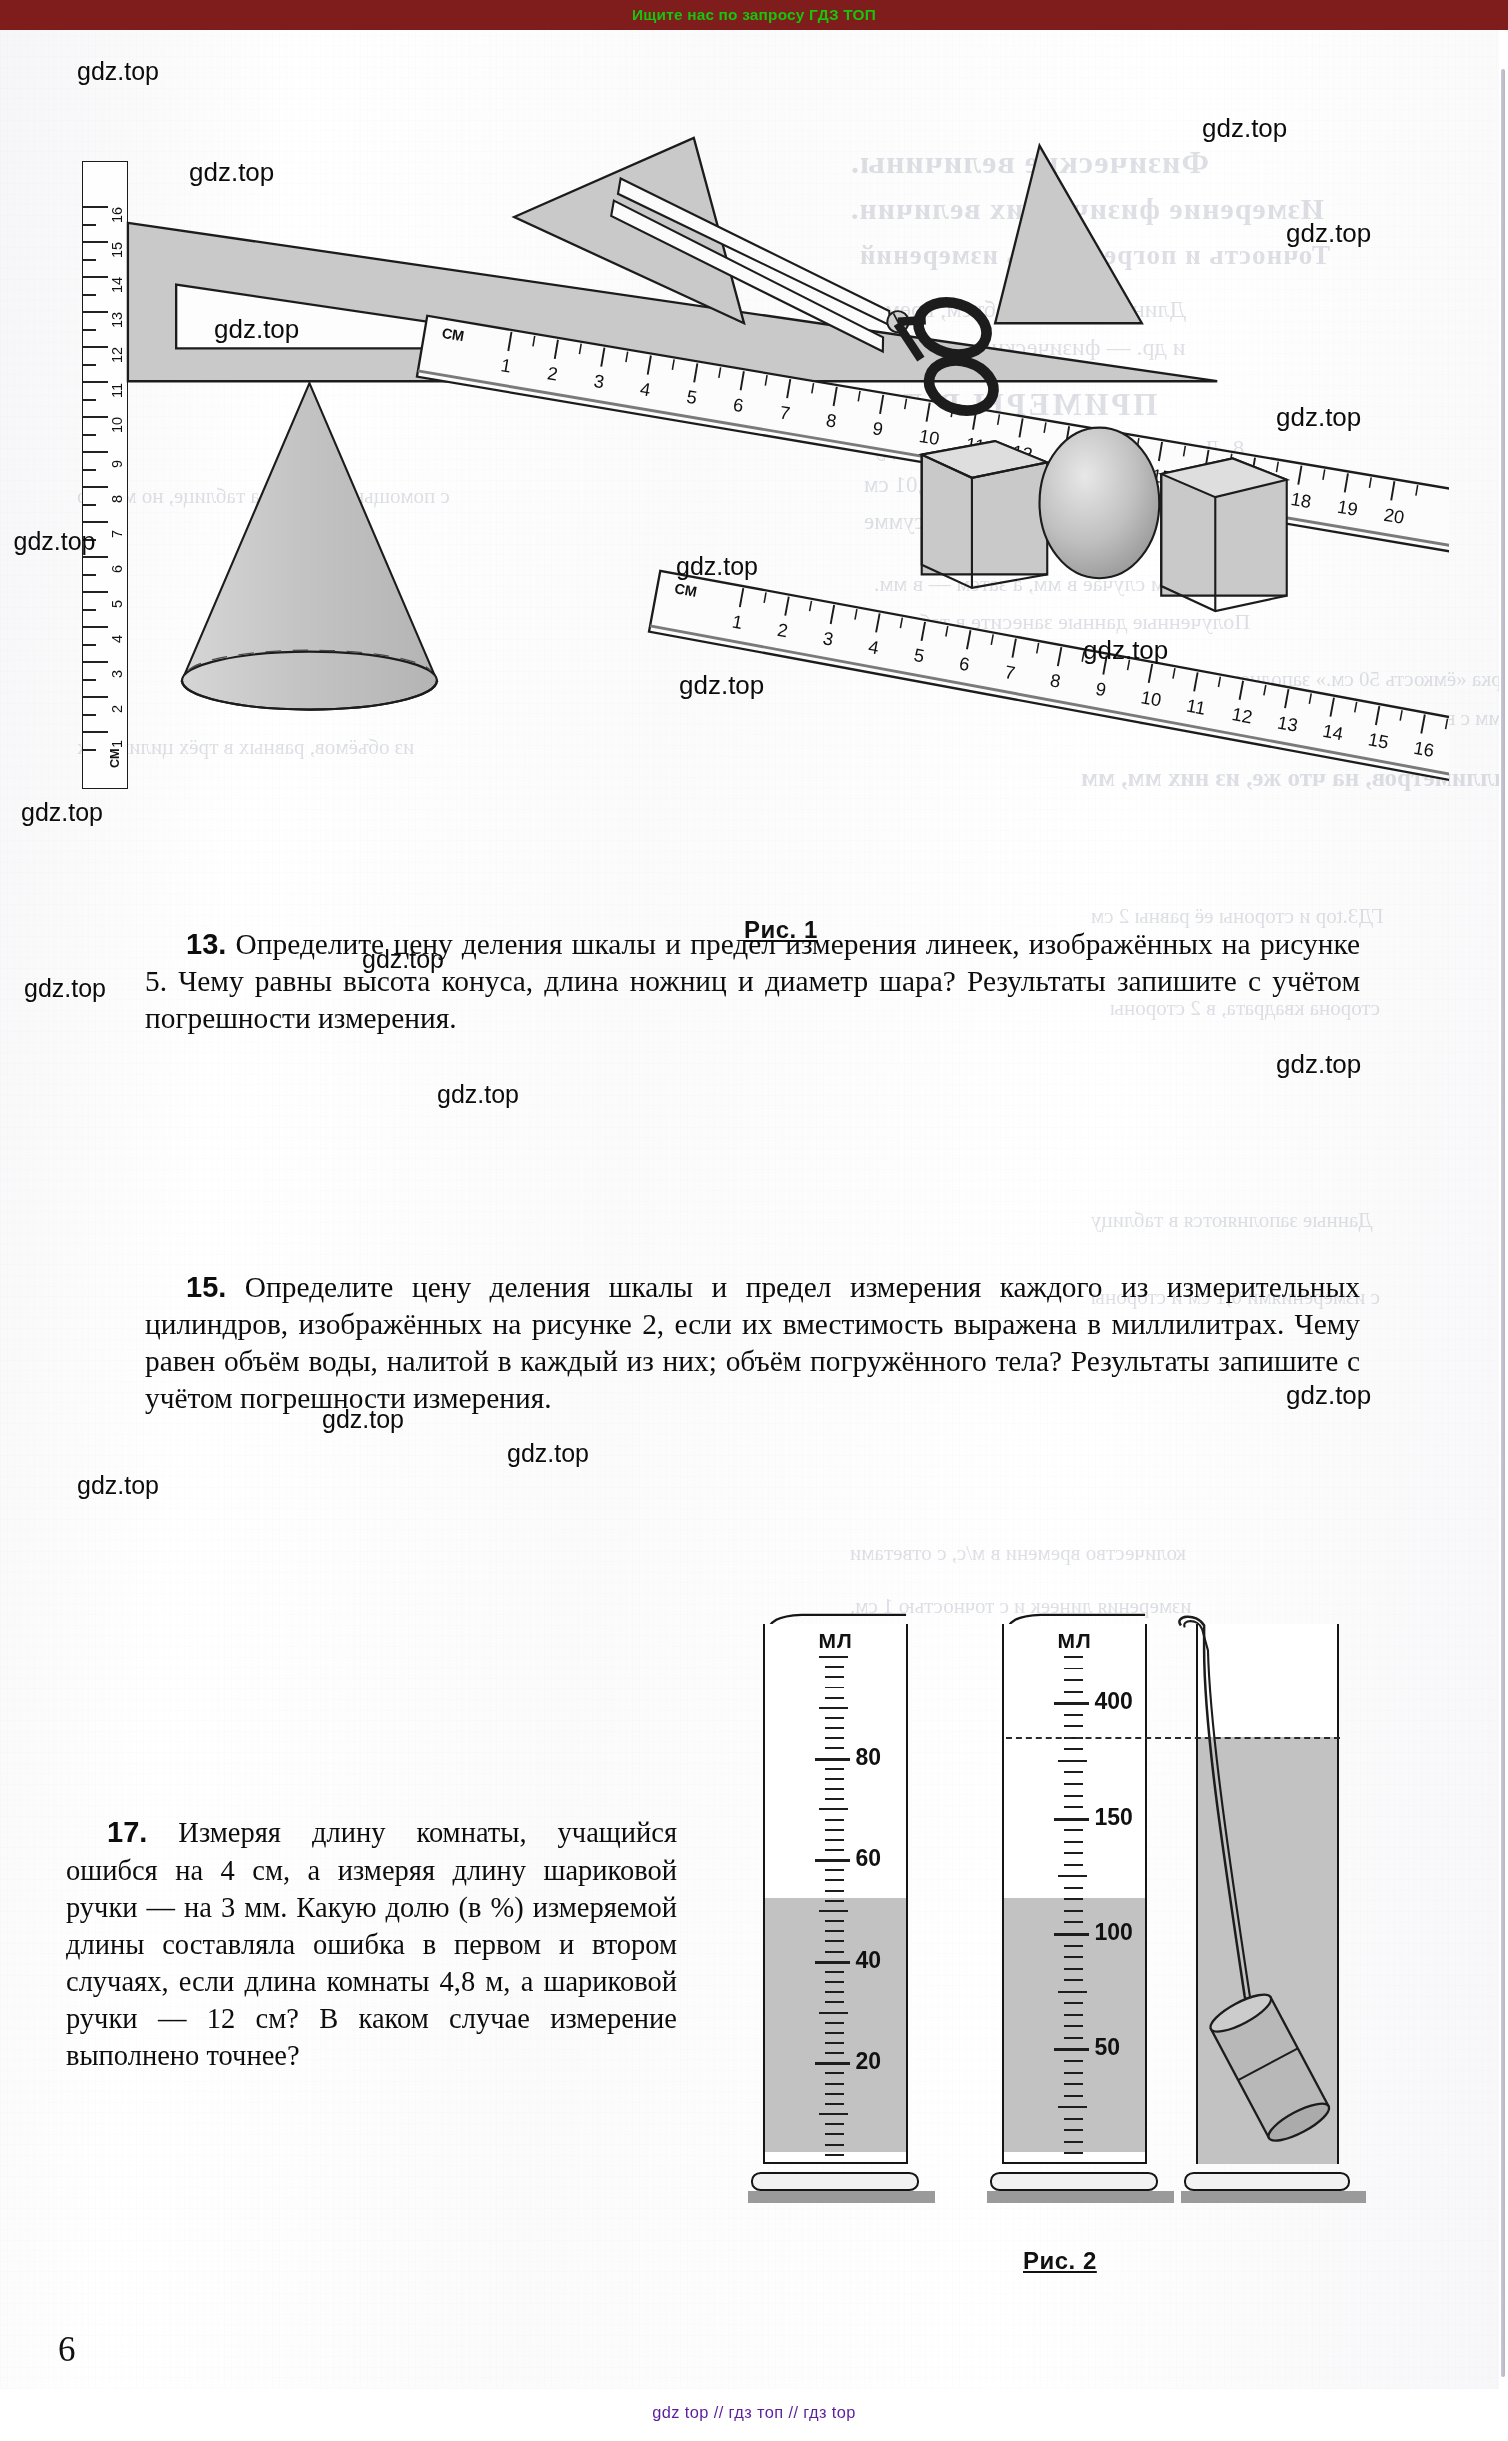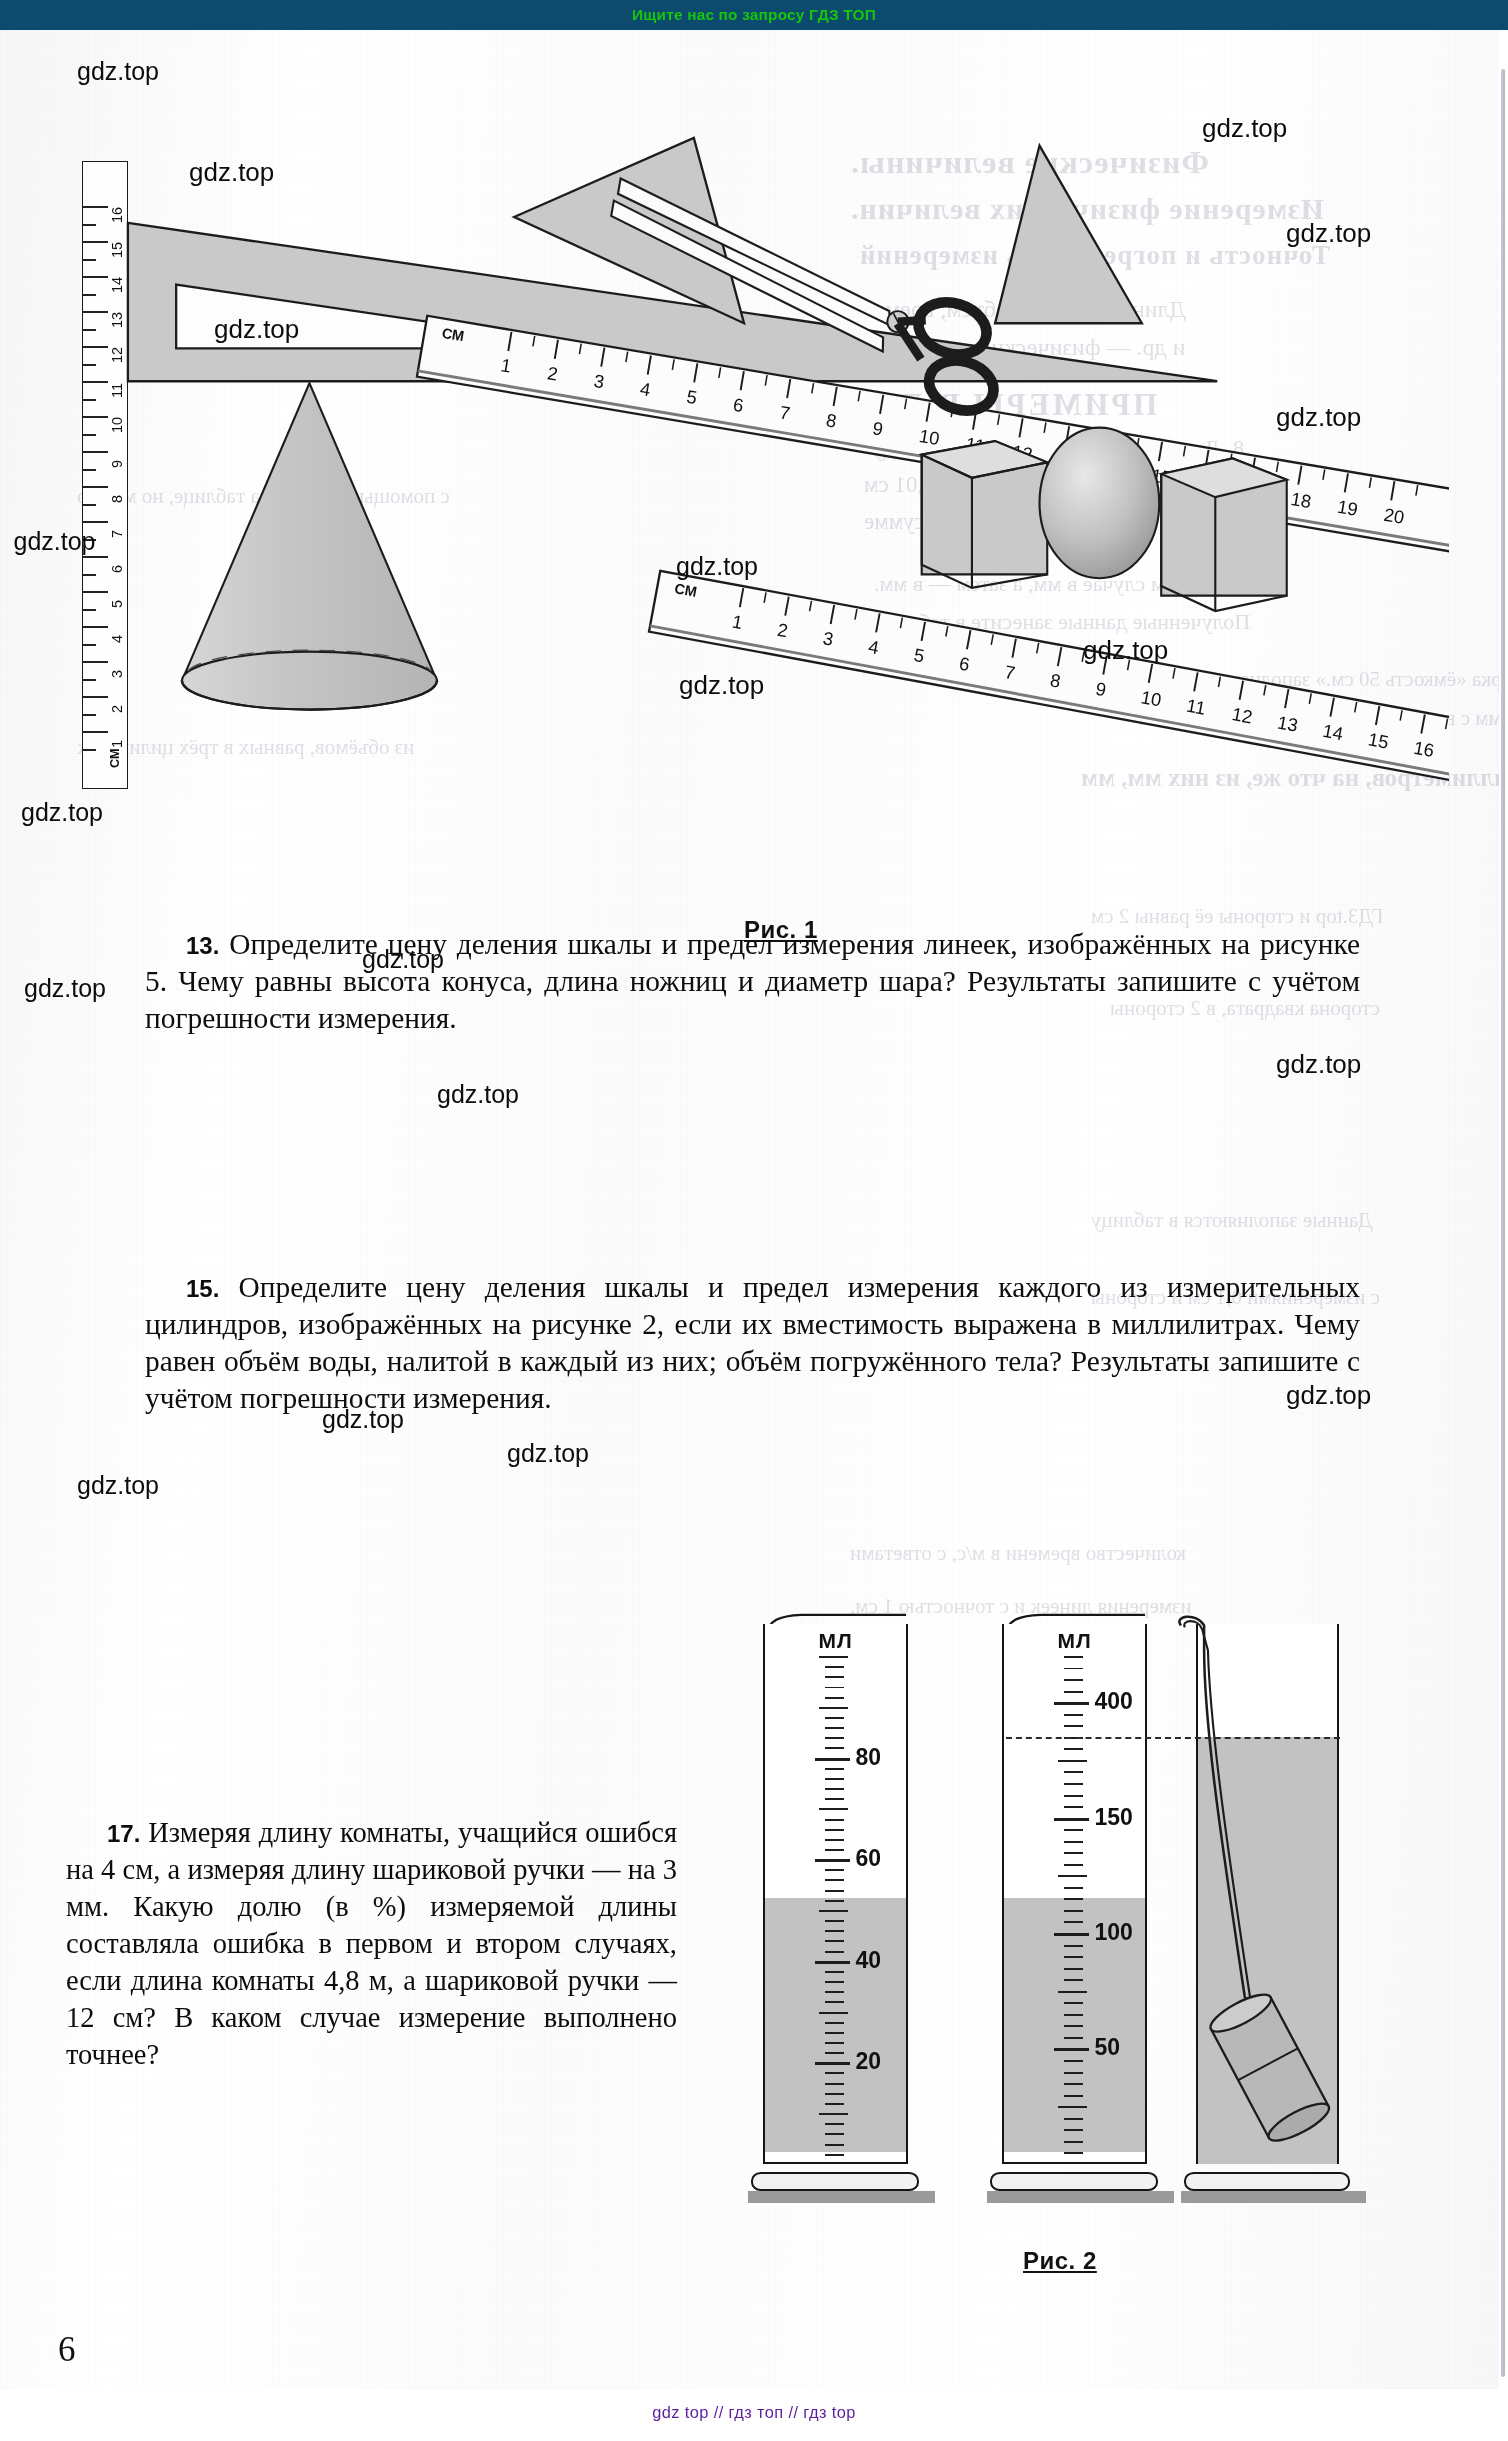--- a/index.html
+++ b/index.html
@@ -1,19 +1,19 @@
 <!DOCTYPE html>
 <html><head>
 <meta charset="utf-8">
 <style>
   html,body{margin:0;padding:0;background:#ffffff;}
   body{font-family:"Liberation Serif",serif;width:1508px;height:2442px;position:relative;overflow:hidden;}
 
   
-  #top-banner{position:absolute;left:0;top:0;width:1508px;height:30px;background:#0c4a6e;
+  #top-banner{position:absolute;left:0;top:0;width:1508px;height:30px;background:#7f1d1d;
     display:flex;align-items:center;justify-content:center;}
   #top-banner span{font-family:"Liberation Sans",sans-serif;font-size:15.4px;font-weight:600;
     color:#16c60c;letter-spacing:0.2px;}
 
   
   #page-sheet{position:absolute;left:0;top:30px;width:1508px;height:2359px;
     background:#fdfdfd;
     background-image:linear-gradient(95deg,#f6f6f8 0%,#ffffff 18%,#fbfbfc 42%,#ffffff 70%,#f7f7f9 100%);
   }
   
@@ -63,21 +63,21 @@
     font-size:14.5px;color:#111;transform:rotate(-90deg);transform-origin:left top;white-space:nowrap;}
 
   .cap{position:absolute;font-family:"Liberation Sans",sans-serif;font-weight:bold;
     font-size:24px;color:#111;letter-spacing:0.5px;text-decoration:underline;}
   #cap1{left:676px;top:782px;}
   #cap2{left:1023px;top:2217px;}
 
   
   .para{position:absolute;font-family:"Liberation Serif",serif;font-size:29.4px;
     color:#0d0d0d;line-height:1.262;text-align:justify;text-justify:inter-word;}
-  .para .num{font-family:"Liberation Sans",sans-serif;font-weight:bold;font-size:24px;}
+  .para .num{font-family:"Liberation Sans",sans-serif;font-weight:bold;font-size:29px;}
   .para.full{left:145px;width:1215px;}
   .para.narrow{left:66px;width:611px;}
   .para.narrow{font-size:28.5px;line-height:1.30;}
 
   #p13{top:896px;}
   #p14{top:1103px;}
   #p15{top:1239px;}
   #p16{top:1519px;}
   #p17{top:1784px;}
 

